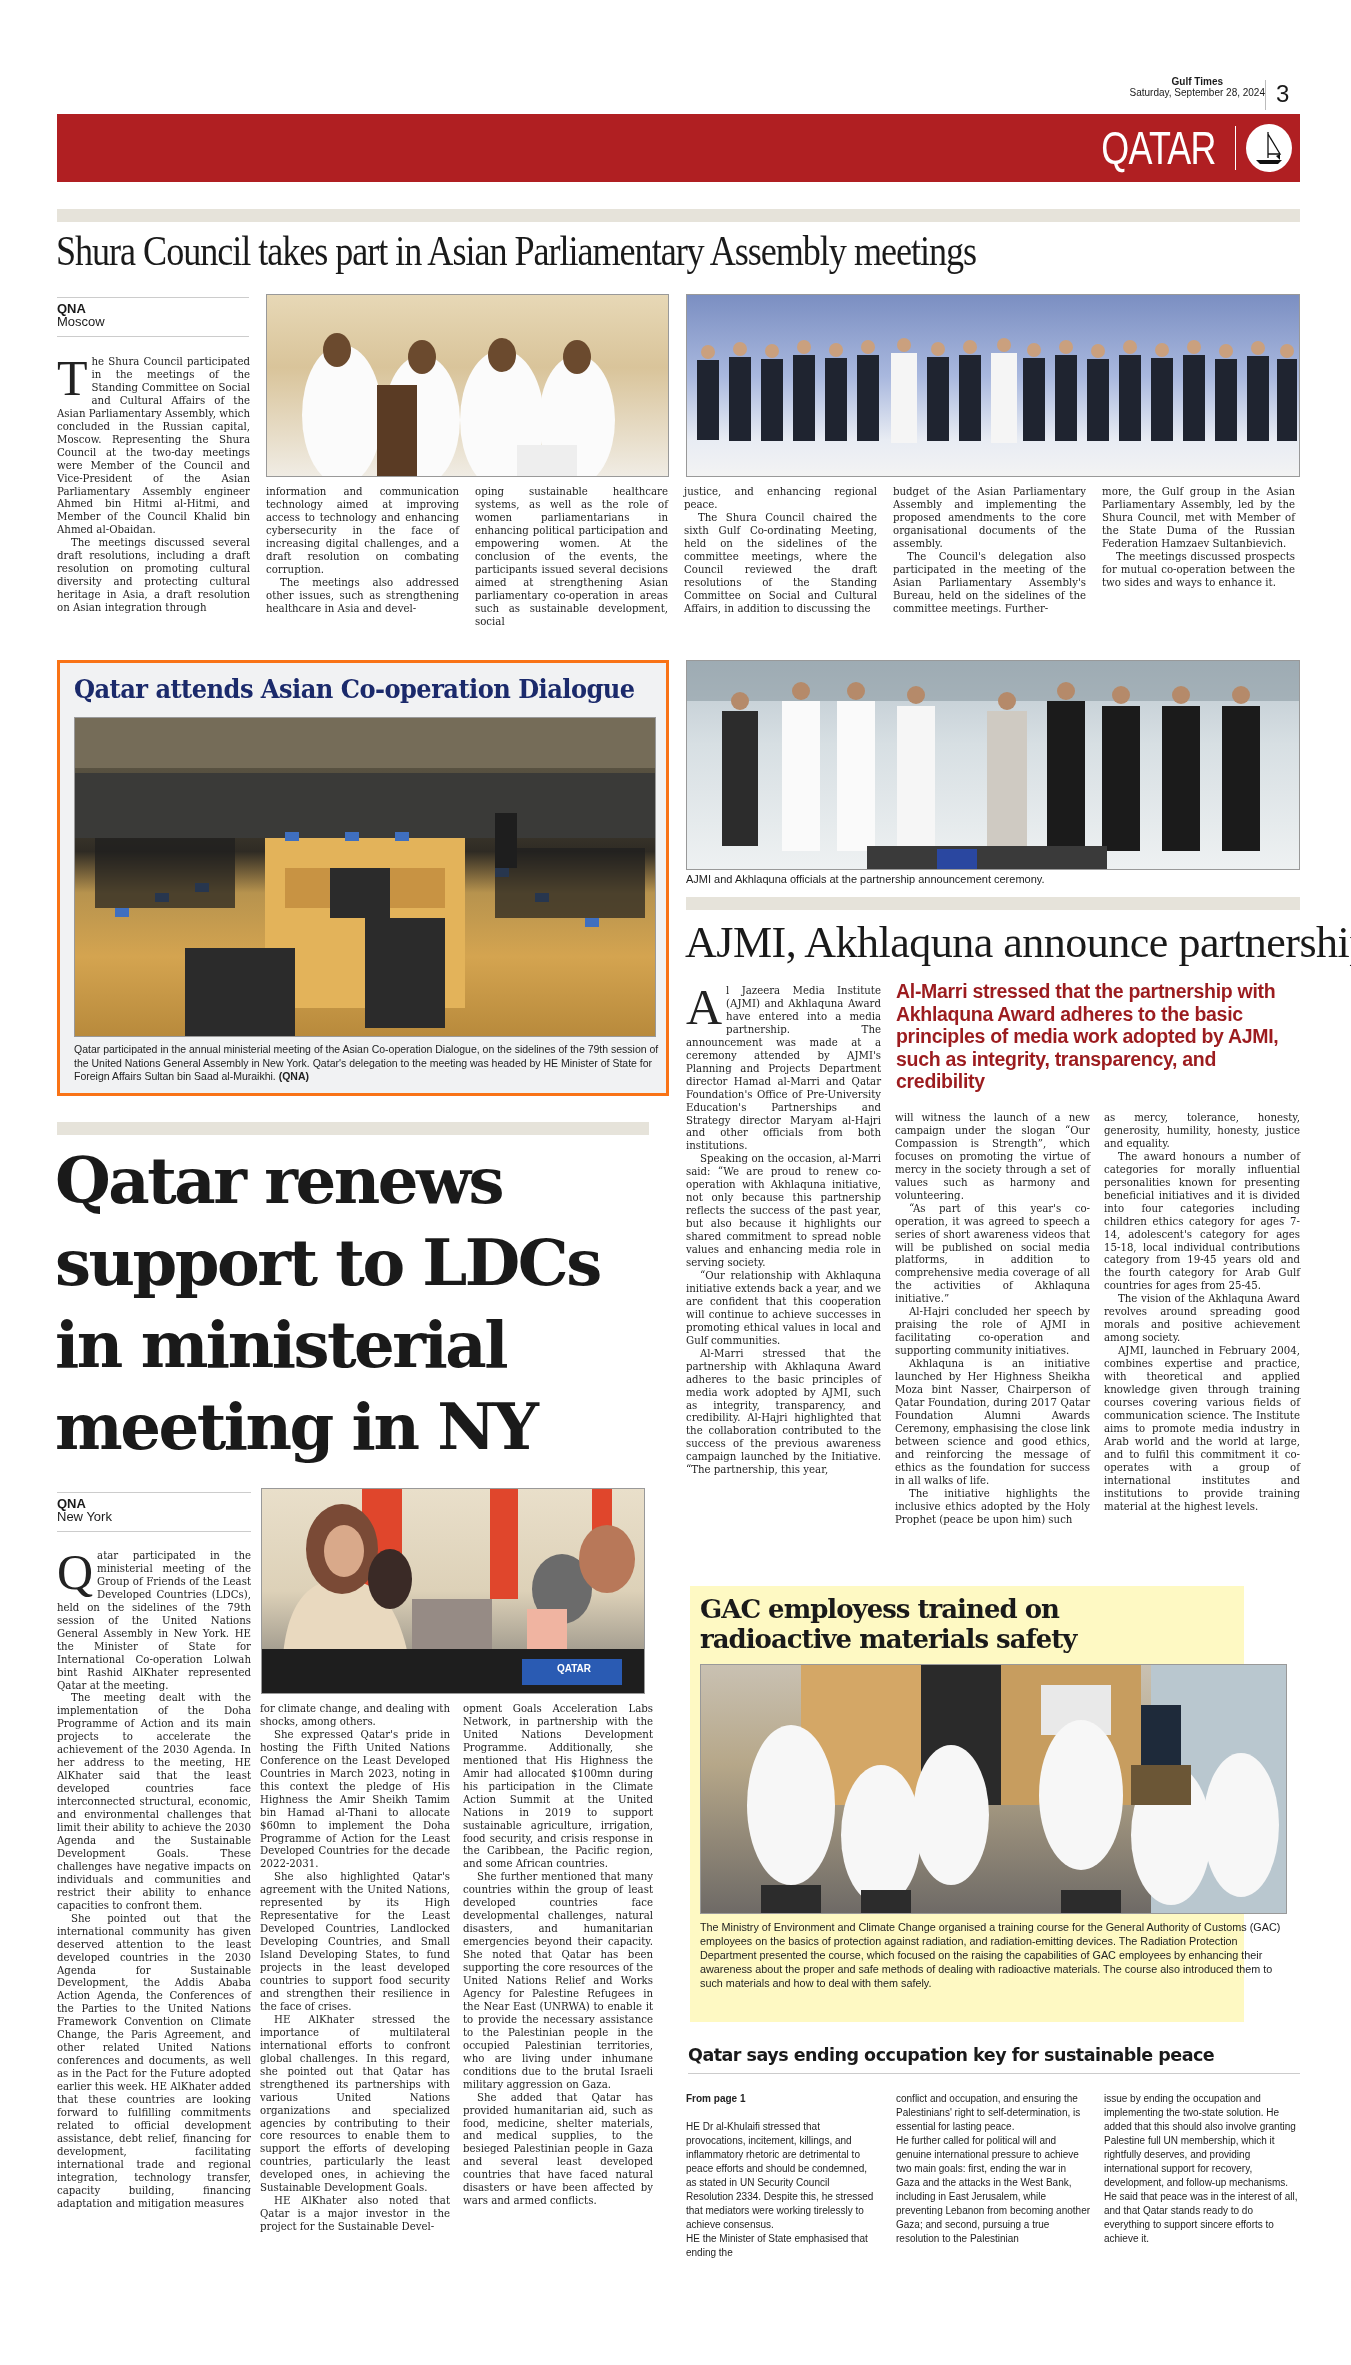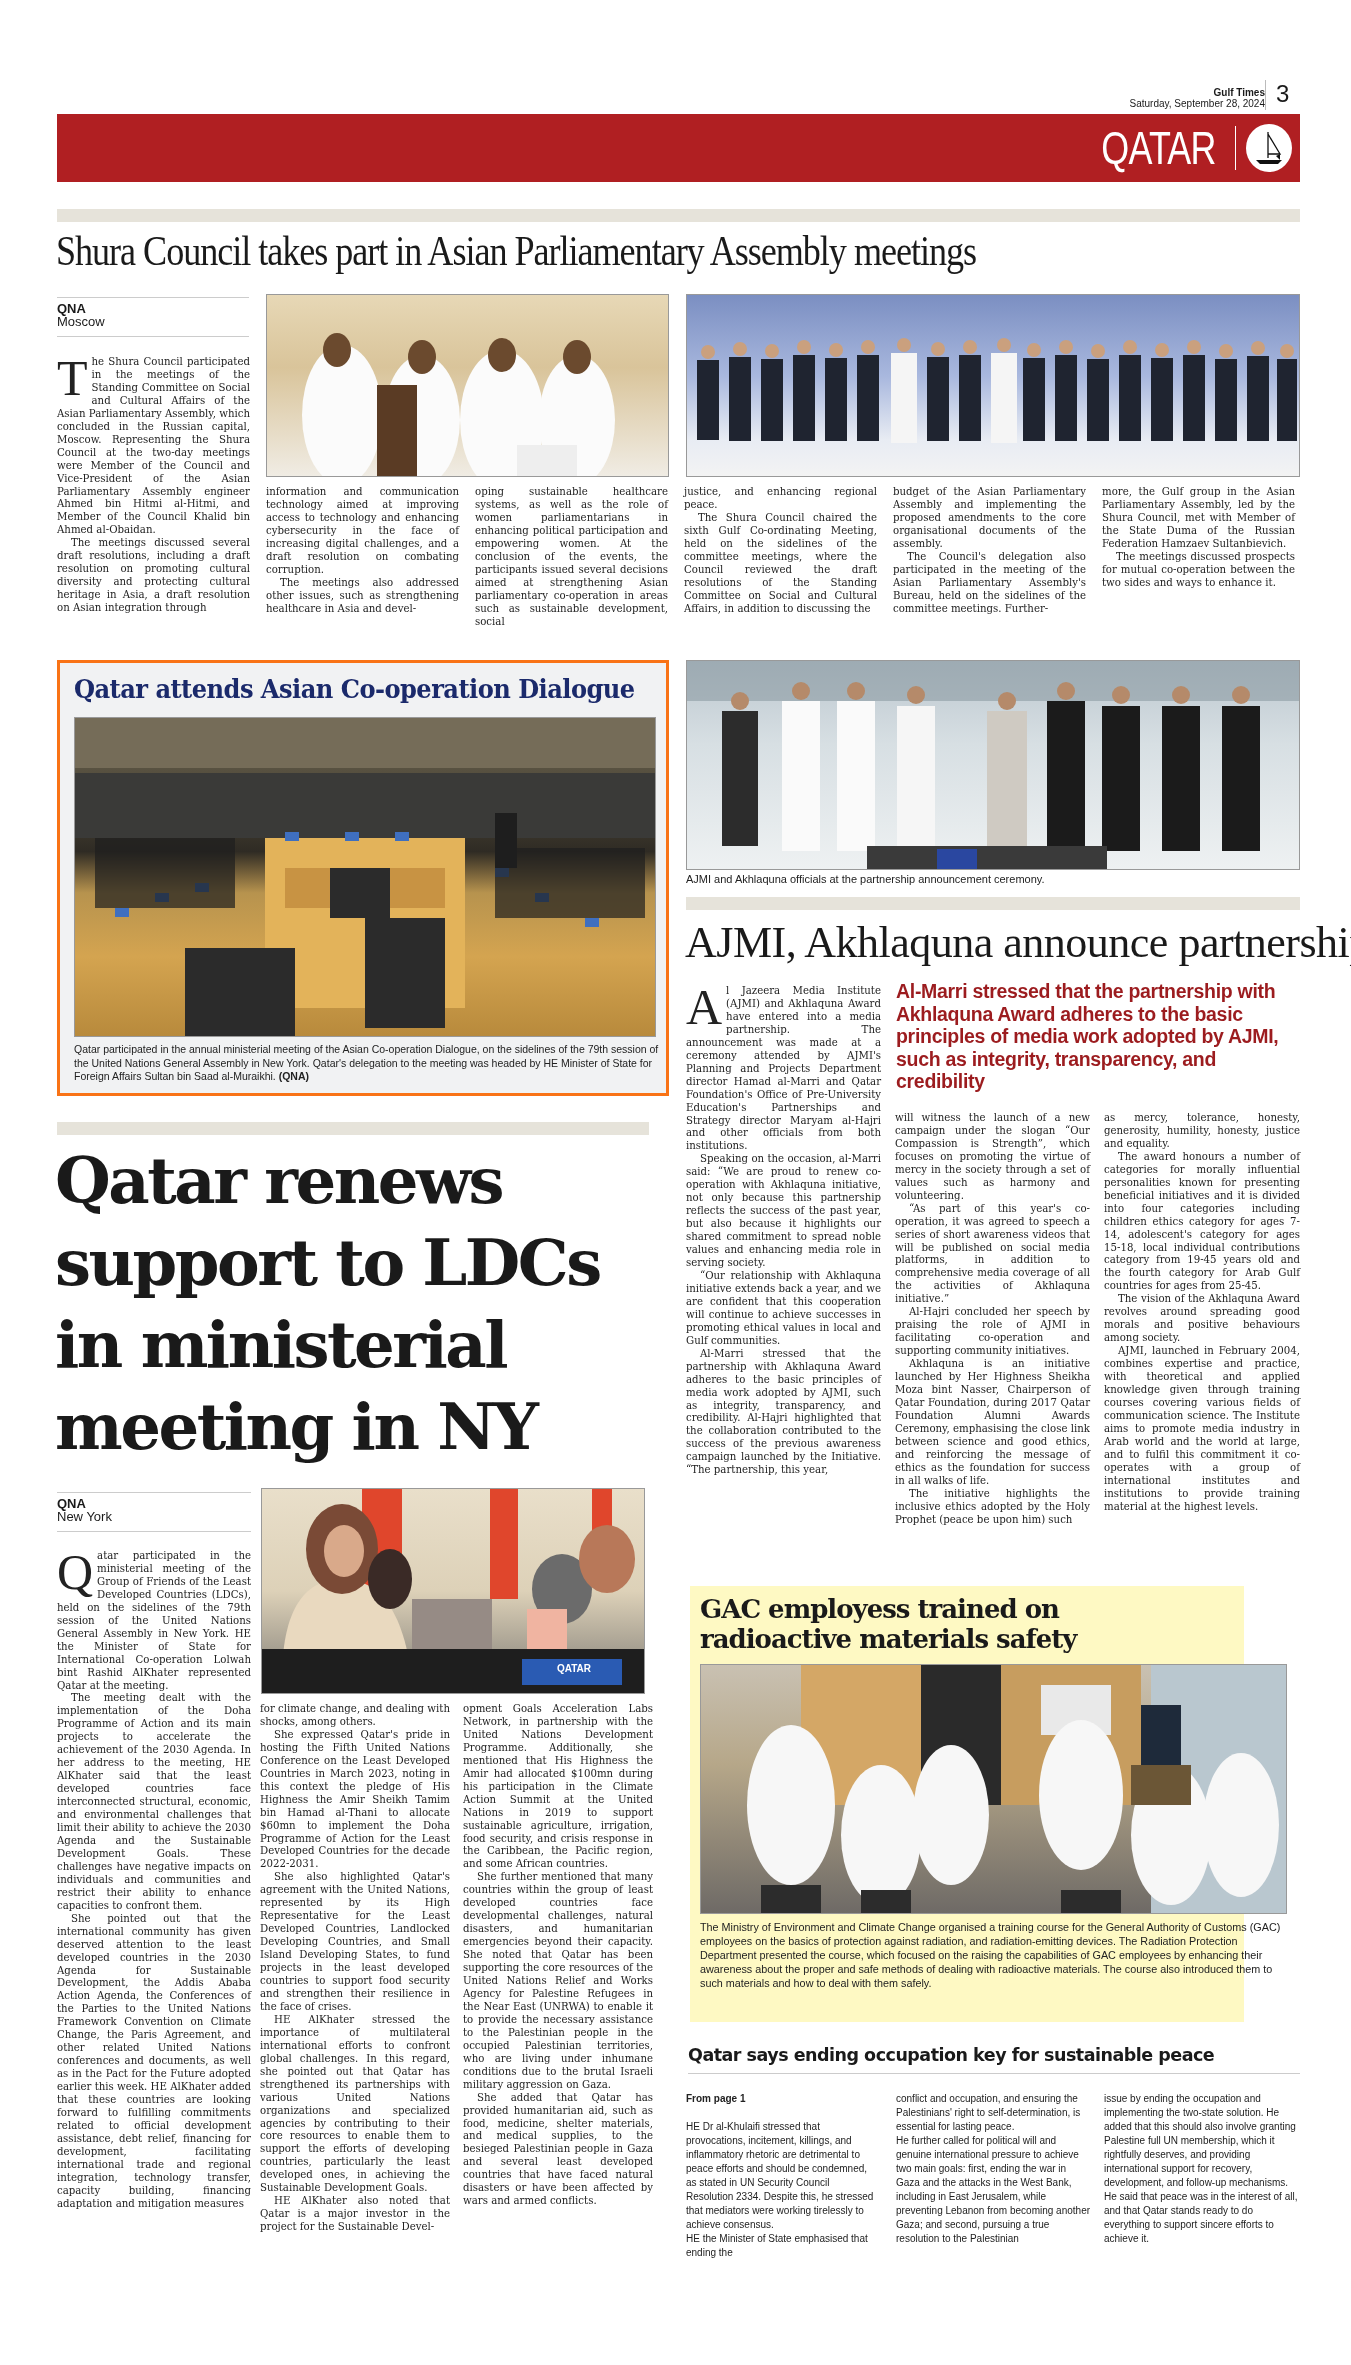--- a/index.html
+++ b/index.html
@@ -5,21 +5,21 @@
 *{box-sizing:border-box;margin:0;padding:0}
 body{width:1351px;height:2365px;background:#fff;position:relative;font-family:"DejaVu Serif",serif;color:#1a1a1a;overflow:hidden}
 .abs{position:absolute}
 .serif{font-family:"Liberation Serif","DejaVu Serif",serif}
 .sans{font-family:"Liberation Sans","DejaVu Sans",sans-serif}
 .body-text{font-family:"DejaVu Serif",serif;font-size:10.2px;line-height:12.95px;text-align:justify;hyphens:auto;color:#222}
 .body-text p{text-indent:14px}
 .body-text p.first{text-indent:0}
 .dropcap{float:left;font-family:"Liberation Serif",serif;font-size:50px;line-height:40px;margin:2px 4px 0 0}
 .photo{position:absolute;overflow:hidden;border:1px solid #999}
-.masthead-meta{right:86px;top:87px;text-align:right;font-family:"Liberation Sans",sans-serif;font-size:10px;line-height:11px}
+.masthead-meta{right:86px;top:76px;text-align:center;font-family:"Liberation Sans",sans-serif;font-size:10px;line-height:11px}
 .bar-gray{background:#e6e3da;height:13px;position:absolute}
 .byline{font-family:"Liberation Sans",sans-serif;font-size:13px;line-height:13px}
 .byline b{font-weight:900}
 .rule{position:absolute;height:1px;background:#ccc}
 .caption{font-family:"Liberation Sans",sans-serif;font-size:10.5px;line-height:13.5px;color:#222}
 .sans-body{font-family:"Liberation Sans",sans-serif;font-size:10px;line-height:14px;color:#222}
 </style>
 </head>
 <body>
 
@@ -225,21 +225,21 @@
 <div class="abs body-text" style="left:895px;top:1112px;width:195px">
   <p class="first">will witness the launch of a new campaign under the slogan “Our Compassion is Strength”, which focuses on promoting the virtue of mercy in the society through a set of values such as harmony and volunteering.</p>
   <p>“As part of this year's co-operation, it was agreed to speech a series of short awareness videos that will be published on social media platforms, in addition to comprehensive media coverage of all the activities of Akhlaquna initiative.”</p>
   <p>Al-Hajri concluded her speech by praising the role of AJMI in facilitating co-operation and supporting community initiatives.</p>
   <p>Akhlaquna is an initiative launched by Her Highness Sheikha Moza bint Nasser, Chairperson of Qatar Foundation, during 2017 Qatar Foundation Alumni Awards Ceremony, emphasising the close link between science and good ethics, and reinforcing the message of ethics as the foundation for success in all walks of life.</p>
   <p>The initiative highlights the inclusive ethics adopted by the Holy Prophet (peace be upon him) such</p>
 </div>
 <div class="abs body-text" style="left:1104px;top:1112px;width:196px">
   <p class="first">as mercy, tolerance, honesty, generosity, humility, honesty, justice and equality.</p>
   <p>The award honours a number of categories for morally influential personalities known for presenting beneficial initiatives and it is divided into four categories including children ethics category for ages 7-14, adolescent's category for ages 15-18, local individual contributions category from 19-45 years old and the fourth category for Arab Gulf countries for ages from 25-45.</p>
-  <p>The vision of the Akhlaquna Award revolves around spreading good morals and positive behaviours among society.</p>
+  <p>The vision of the Akhlaquna Award revolves around spreading good morals and positive achievement among society.</p>
   <p>AJMI, launched in February 2004, combines expertise and practice, with theoretical and applied knowledge given through training courses covering various fields of communication science. The Institute aims to promote media industry in Arab world and the world at large, and to fulfil this commitment it co-operates with a group of international institutes and institutions to provide training material at the highest levels.</p>
 </div>
 
 <div class="bar-gray" style="left:57px;top:1122px;width:592px"></div>
 <div class="abs" style="left:55px;top:1140px;width:610px;font-family:'DejaVu Serif',serif;font-weight:bold;font-size:64px;line-height:82px;letter-spacing:-2.5px">Qatar renews support to LDCs in ministerial meeting in NY</div>
 
 <div class="rule" style="left:57px;top:1492px;width:194px"></div>
 <div class="abs byline" style="left:57px;top:1497px">
   <b>QNA</b><br>
   <span>New York</span>

